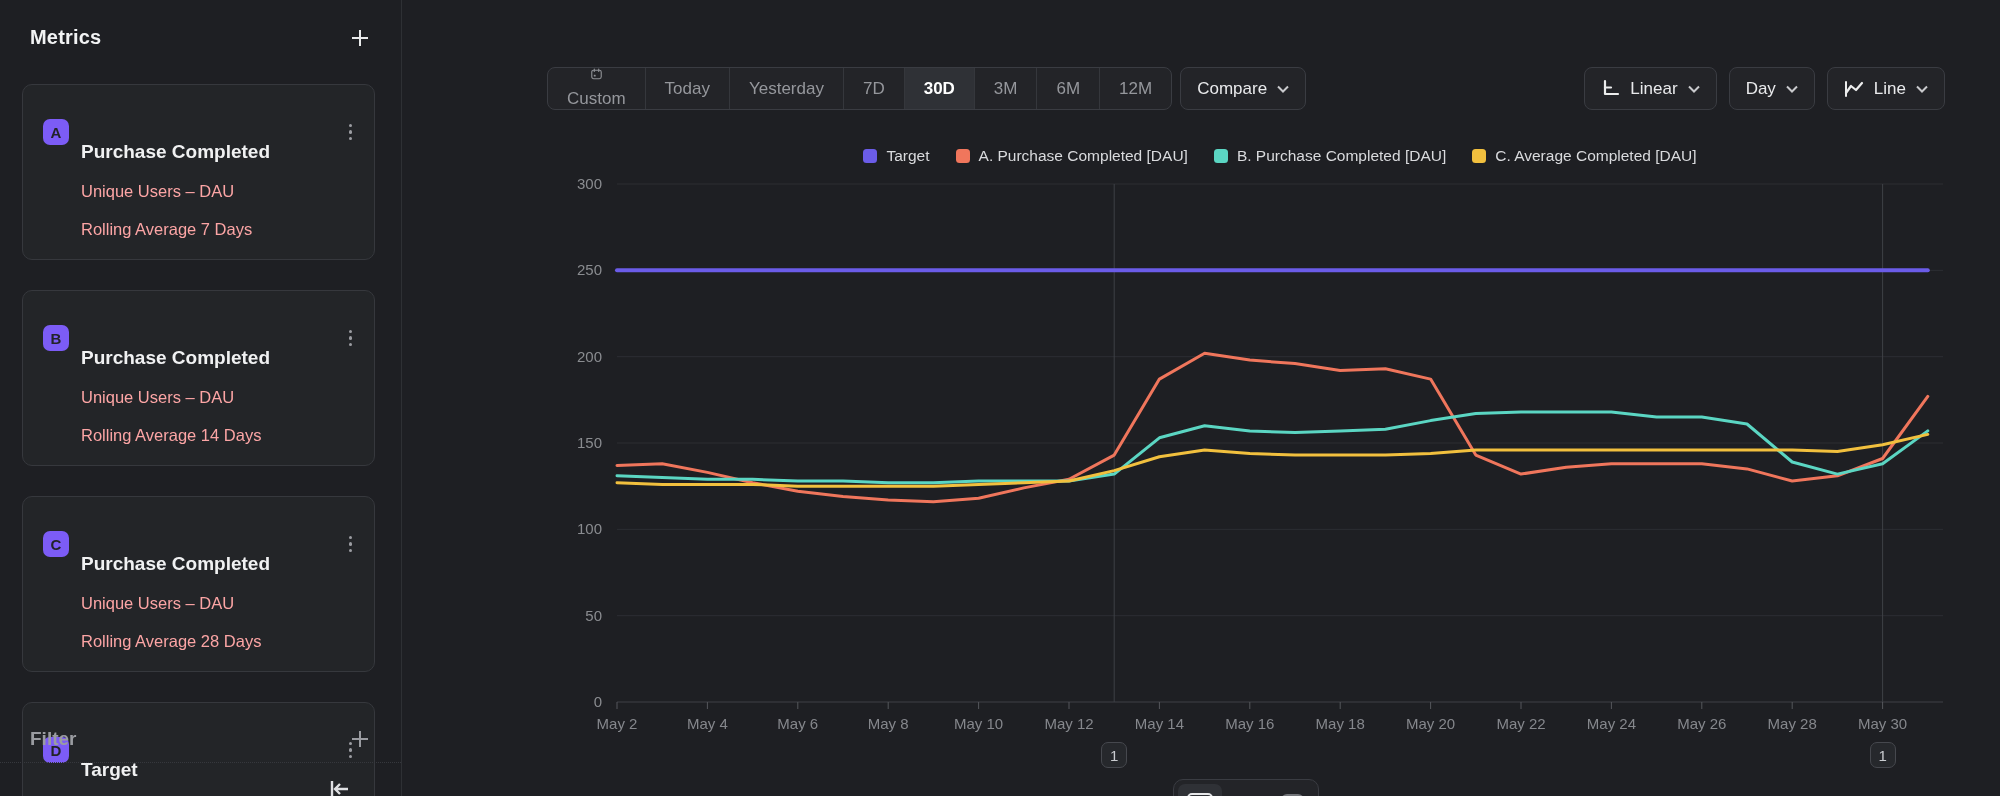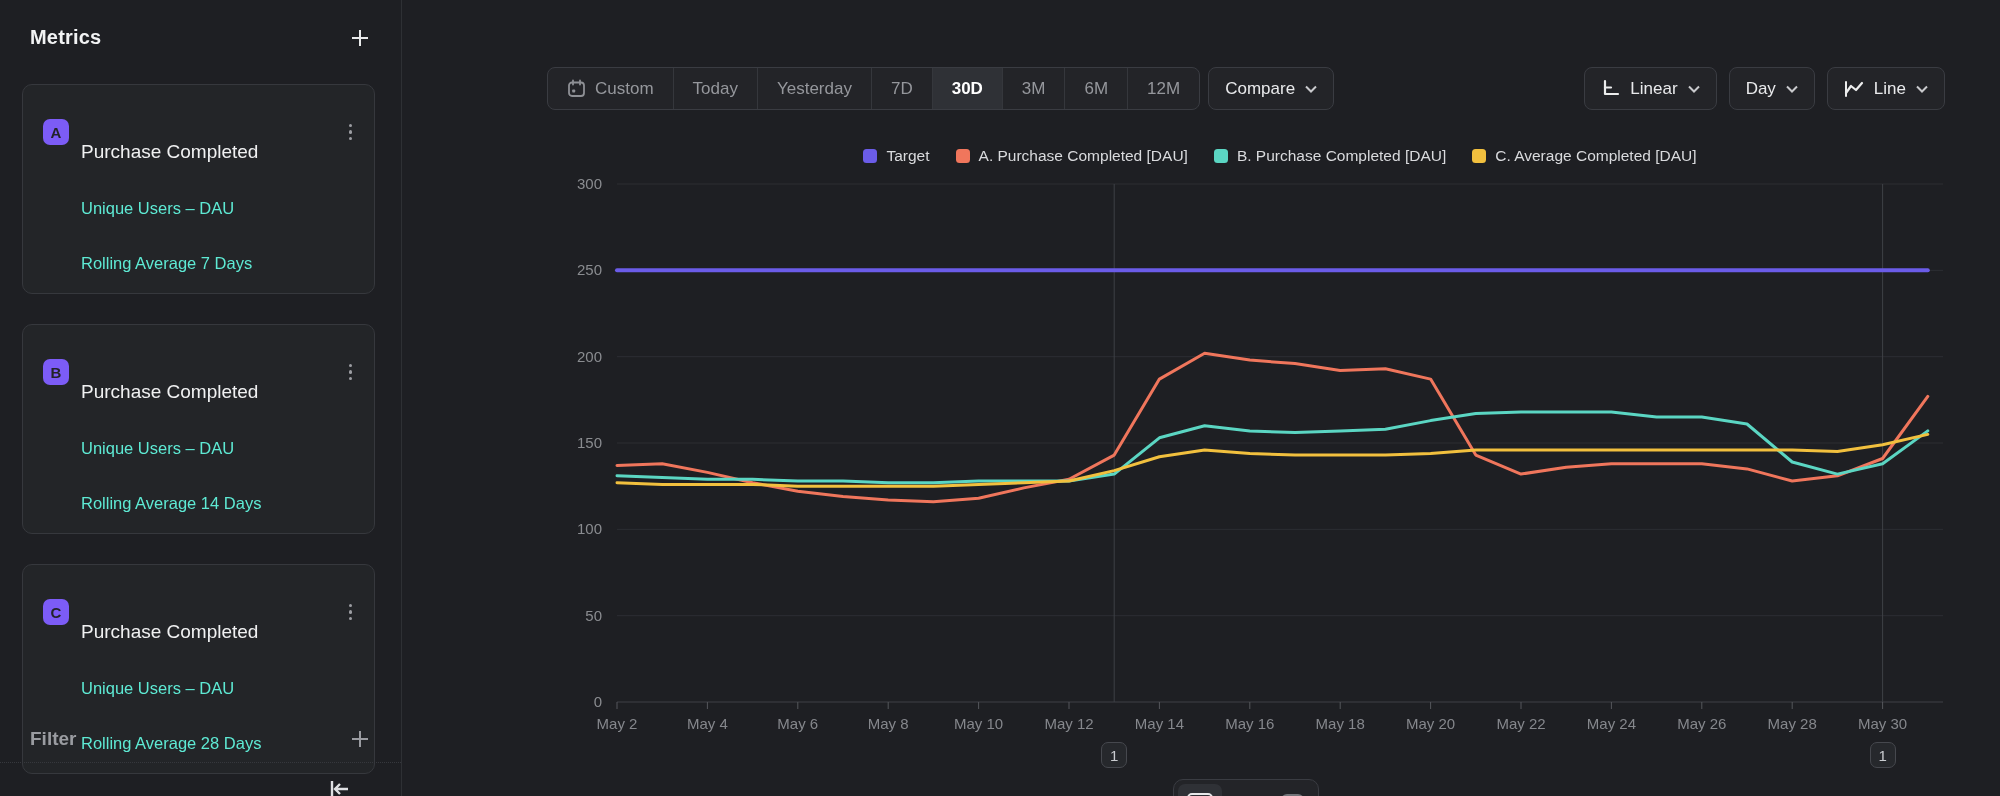--- a/index.html
+++ b/index.html
@@ -25,24 +25,24 @@
   .card{
     background:#232528;border:1px solid #36383d;border-radius:10px;
     padding:16px 20px 20px 20px;margin-bottom:30px;position:relative;
   }
   .card-head{display:flex;align-items:center;}
   .letter-badge{
     width:26px;height:26px;border-radius:7px;background:#7c5cf6;color:#222327;
     font-size:15px;font-weight:700;display:flex;align-items:center;justify-content:center;
     flex:0 0 26px;
   }
-  .card-title{font-size:19px;font-weight:400;color:#f0f1f2;margin-left:12px;flex:1;margin-top:40px;}
+  .card-title{font-size:19px;font-weight:700;color:#f0f1f2;margin-left:12px;flex:1;margin-top:40px;}
   .kebab{display:flex;flex-direction:column;gap:3px;padding:4px 2px;cursor:pointer;}
   .kebab i{width:3.5px;height:3.5px;border-radius:50%;background:#9b9da2;display:block;}
-  .card-line{font-size:16.5px;color:#5eead4;margin:36px 0 0 38px;}
+  .card-line{font-size:16.5px;color:#fca5a5;margin:19px 0 0 38px;}
   .card-input{
     margin:18px 0 0 0;height:48px;line-height:48px;border-radius:8px;
     background:#2b2d31;color:#e8e9ea;font-size:18px;padding-left:16px;
   }
   .filter-row{
     display:flex;align-items:center;justify-content:space-between;
     padding:0 30px;position:absolute;left:0;right:0;top:728px;gap:24px;
   }
   .filter-title{font-size:19px;font-weight:700;color:#9a9ca1;}
   .sidebar-divider{position:absolute;left:0;right:0;top:762px;border-top:1px dotted #36383d;}
@@ -54,21 +54,21 @@
     display:flex;align-items:stretch;gap:8px;
   }
   .segmented{
     display:flex;border:1px solid #3a3c42;border-radius:8px;overflow:hidden;
     background:#232428;
   }
   .segment{
     display:flex;align-items:center;gap:9px;padding:0 19px;
     font-size:17px;color:#95979c;border-left:1px solid #35373c;cursor:pointer;white-space:nowrap;
   }
-  .segment:first-child{border-left:none;}
+  .segment:first-child{border-left:none;flex-direction:column;}
   .segment.selected{background:#2f3136;color:#ffffff;font-weight:700;}
   .tool-btn{
     display:flex;align-items:center;gap:10px;padding:0 16px;
     background:#232428;border:1px solid #3a3c42;border-radius:8px;
     font-size:17px;font-weight:400;color:#e9eaec;cursor:pointer;white-space:nowrap;
     font-family:"Liberation Sans", sans-serif;
   }
   .right-tools{margin-left:auto;display:flex;gap:12px;}
   .legend{
     position:absolute;left:157px;top:147px;width:1326px;

